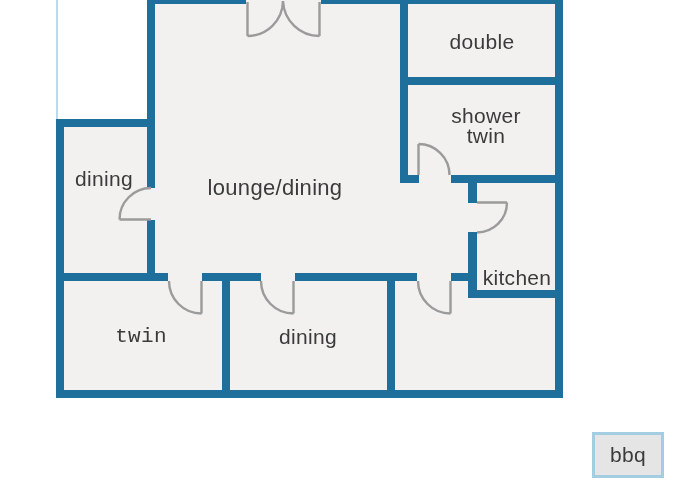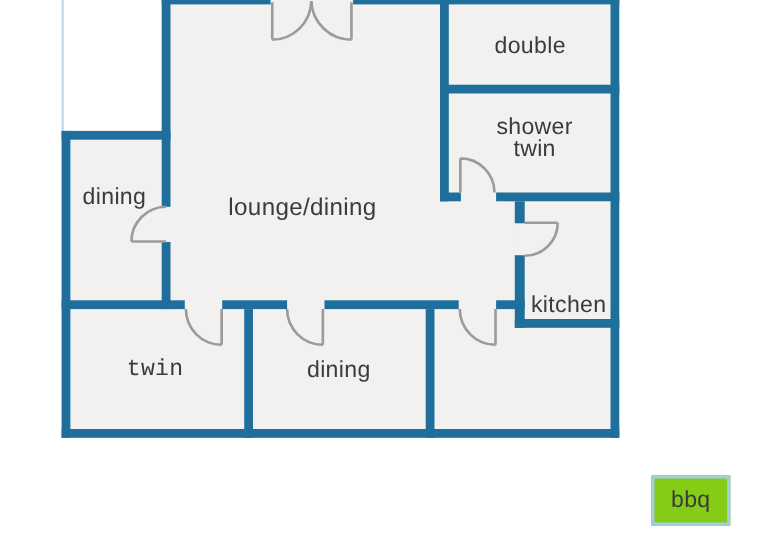--- a/index.html
+++ b/index.html
@@ -16,21 +16,21 @@
     position:absolute;transform:translate(-50%,-50%);
     color:var(--text,#3b3b3b);font-size:21px;font-weight:300;
     letter-spacing:.3px;text-align:center;white-space:nowrap;line-height:20px;
   }
   .room-label.wrap{white-space:normal;width:96px;}
   .room-label.big{font-size:22px;}
   #doors{position:absolute;left:0;top:0;}
   #doors path, #doors line{stroke:var(--door-swing,#9b9b9b);stroke-width:2.4;fill:none;}
   #bbq-box{
     position:absolute;left:592px;top:432px;width:66px;height:40px;
-    border:3px solid var(--bbq-outline,#a3cde0);background:#84cc16;
+    border:3px solid var(--bbq-outline,#a3cde0);background:#e5e5e5;
     display:flex;align-items:center;justify-content:center;
     color:var(--text,#3b3b3b);font-size:21px;font-weight:300;letter-spacing:.3px;
   }
 
   
   .w-top-left{left:147px;top:0;width:99px;height:4px;}
   .w-top-right{left:321px;top:0;width:242px;height:4px;}
   .w-left-outer{left:56px;top:119px;width:8px;height:279px;}
   .w-single-top{left:56px;top:119px;width:99px;height:8px;}
   .w-lounge-left-up{left:147px;top:0;width:8px;height:188px;}

